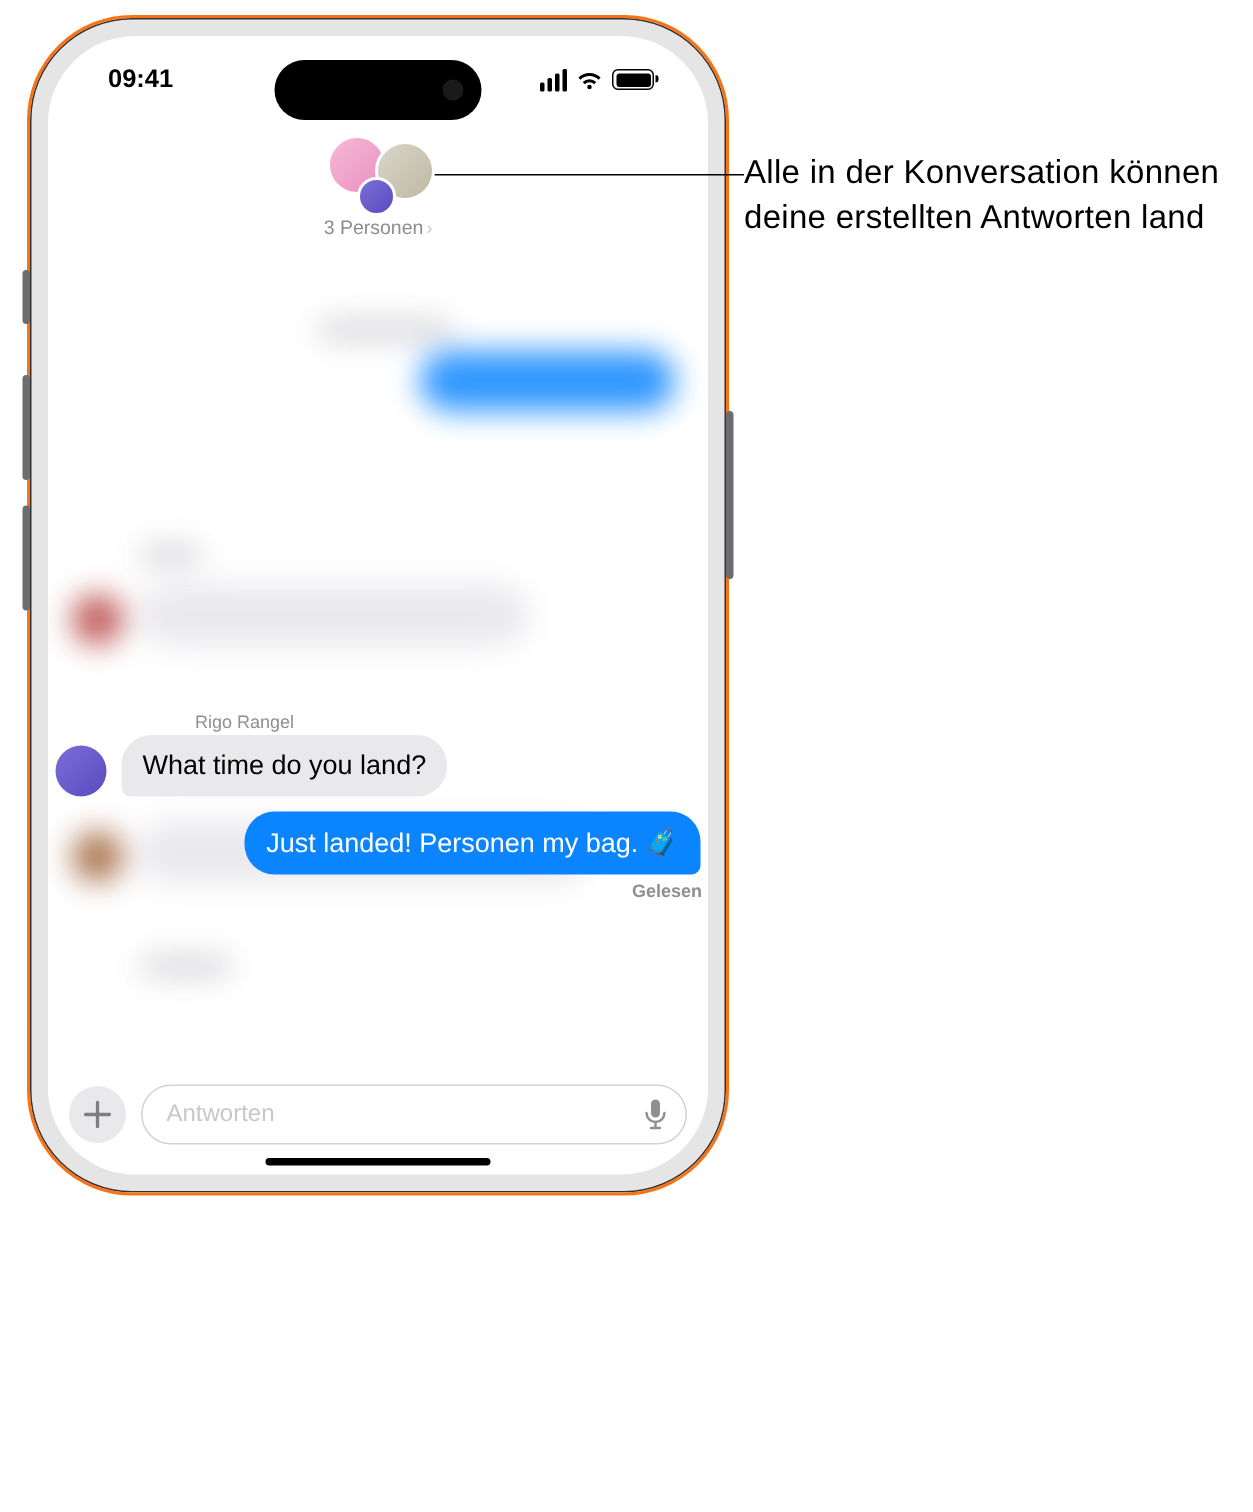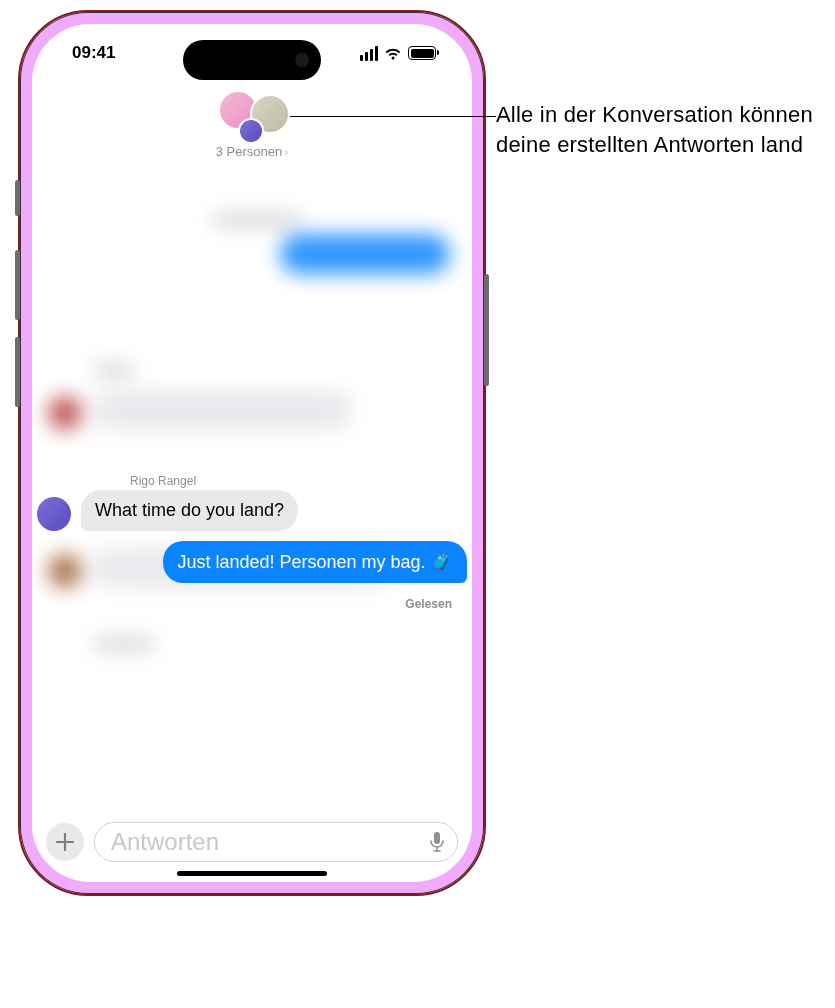--- a/index.html
+++ b/index.html
@@ -10,24 +10,24 @@
     height: 1008px;
     position: relative;
   }
 
   
   .phone {
     position: absolute;
     left: 18px;
     top: 10px;
     width: 468px;
-    height: 886px;
-    border: 2px solid #7f1d1d;
+    height: 787px;
+    border: 2px solid #f97316;
     border-radius: 70px;
-    background: #f0abfc;
+    background: #e5e5e5;
     padding: 12px;
     box-shadow: inset 0 0 0 1px #333;
   }
   .side-btn {
     position: absolute;
     background: #6d6d6f;
     border-radius: 3px;
   }
   .side-left-1 { left: -5px; top: 168px; width: 5px; height: 36px; }
   .side-left-2 { left: -5px; top: 238px; width: 5px; height: 70px; }
@@ -184,41 +184,41 @@
     padding:10px 14px;
     border-radius:20px;
     border-bottom-right-radius:6px;
     font-size:18px;
     max-width:80%;
     margin-left:auto;
     position:relative;
   }
   .read-receipt{
     font-size:12px;color:#8e8e93;font-weight:600;
-    text-align:right;padding-right:20px;margin-top:14px;
+    text-align:right;padding-right:4px;margin-top:4px;
   }
 
   
   .input-bar{
     position:absolute;
     bottom:20px;left:0;right:0;
     padding:8px 14px 0;
     display:flex;align-items:center;gap:10px;
     background:#fff;
   }
   .plus-btn{
     width:38px;height:38px;border-radius:50%;
     background:#e9e9eb;
     display:flex;align-items:center;justify-content:center;
     color:#7d7d82;font-size:26px;font-weight:300;line-height:0;
   }
   .text-field{
     flex:1;height:40px;border:1.5px solid #d1d1d6;border-radius:20px;
     display:flex;align-items:center;justify-content:space-between;
-    padding:0 12px 0 16px;color:#c7c7cc;font-size:24px;
+    padding:0 12px 0 16px;color:#c7c7cc;font-size:16px;
   }
   .mic-icon{color:#8e8e93;}
 
   .home-indicator{
     position:absolute;bottom:6px;left:50%;transform:translateX(-50%);
     width:150px;height:5px;border-radius:3px;background:#000;
   }
 
   
   .callout{

